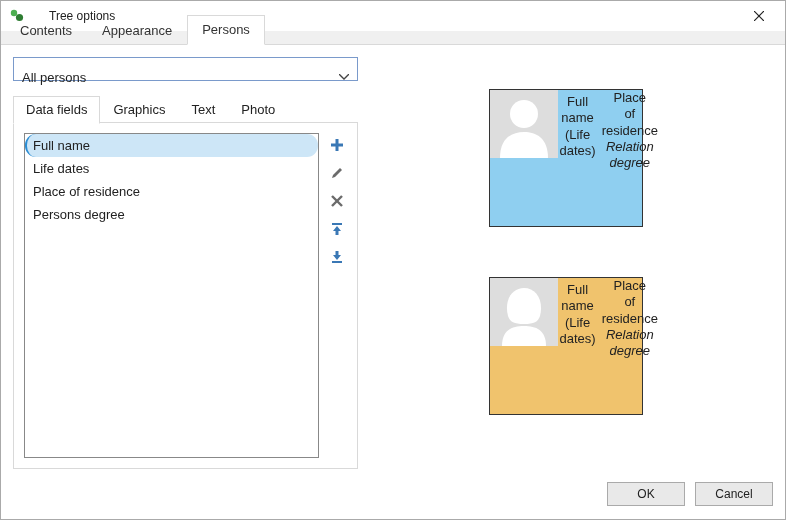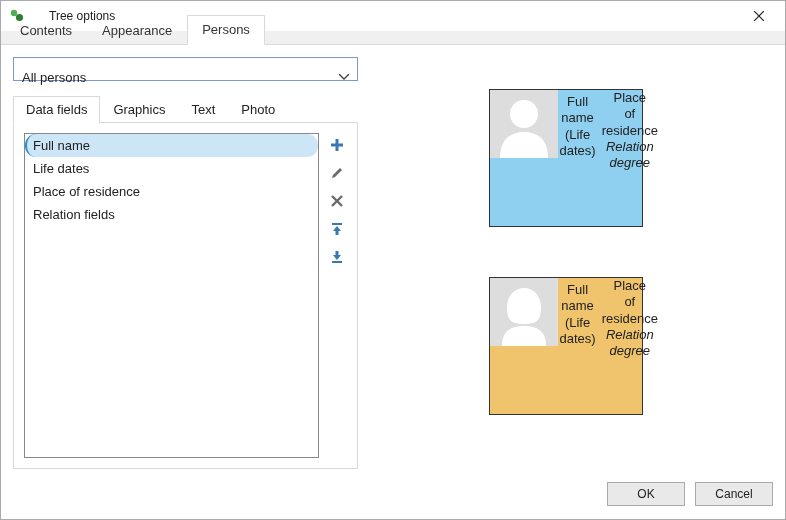--- a/index.html
+++ b/index.html
@@ -260,21 +260,21 @@
           <div class="subtab"><span>Graphics</span></div>
           <div class="subtab"><span>Text</span></div>
           <div class="subtab"><span>Photo</span></div>
         </div>
 
         <div class="fields-pane">
           <div class="listbox">
             <div class="row selected"><span>Full name</span></div>
             <div class="row"><span>Life dates</span></div>
             <div class="row"><span>Place of residence</span></div>
-            <div class="row"><span>Relation fields</span></div>
+            <div class="row"><span>Persons degree</span></div>
           </div>
           <div class="list-tools">
             <div class="tool-btn" title="Add">
               <svg width="14" height="14" viewBox="0 0 14 14">
                 <rect x="5.5" y="1" width="3" height="12" fill="#3a78b5"></rect>
                 <rect x="1" y="5.5" width="12" height="3" fill="#3a78b5"></rect>
               </svg>
             </div>
             <div class="tool-btn muted" title="Edit">
               <svg width="14" height="14" viewBox="0 0 14 14">

